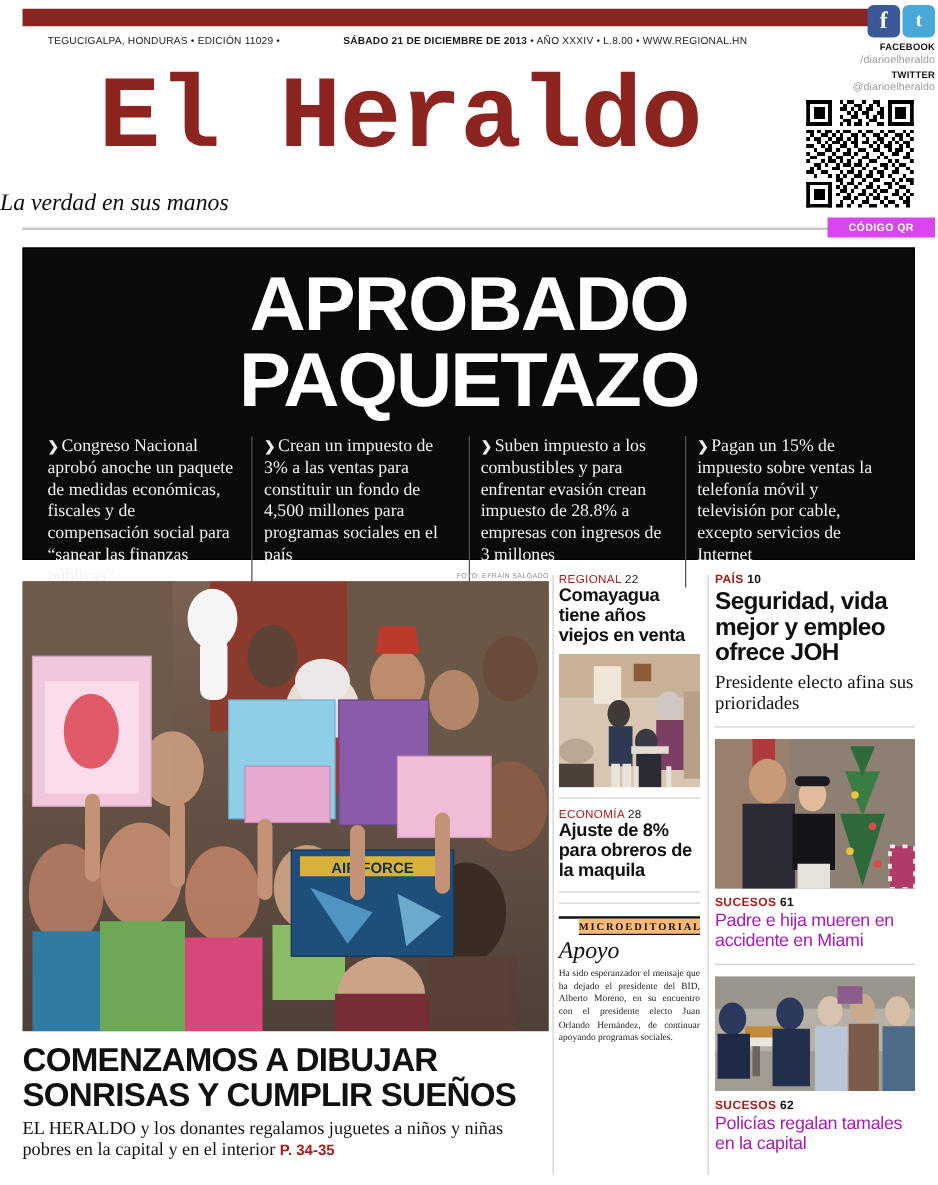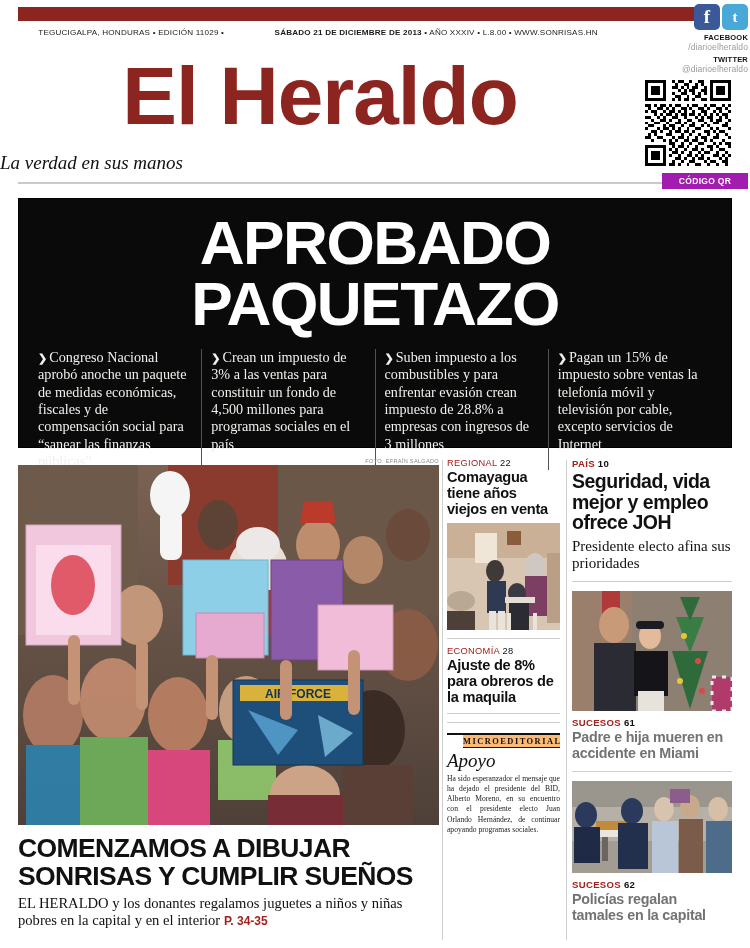--- a/index.html
+++ b/index.html
@@ -9,37 +9,37 @@
   
   .topband{position:absolute;left:18px;top:7px;width:700px;height:14px;background:#8c2420;}
 
   
   .dateline{position:absolute;left:18px;top:28px;width:600px;text-align:center;
             font-size:8.1px;letter-spacing:.2px;color:#1a1a1a;white-space:nowrap;}
   .dateline b{font-weight:bold;padding-left:48px;}
 
   
   .masthead{position:absolute;left:0;top:55px;width:640px;text-align:center;}
-  .masthead .logo{font-family:Liberation Sans, sans-serif;font-weight:bold;font-size:82px;
+  .masthead .logo{font-family:Liberation Mono, monospace;font-weight:bold;font-size:82px;
        color:#8c2420;letter-spacing:-1px;line-height:1;}
   .tagline{position:absolute;left:0;top:152px;width:640px;text-align:left;
        font-family:"Liberation Serif",serif;font-style:italic;font-size:19px;color:#111;}
   .rule-thin{position:absolute;left:18px;top:182px;width:700px;height:2px;background:#c9c9c9;}
 
   
   .social{position:absolute;left:645px;top:4px;width:103px;}
   .sicons{display:flex;justify-content:flex-end;gap:2px;}
   .sq{width:26px;height:26px;border-radius:5px;display:flex;align-items:center;justify-content:center;
       color:#fff;font-family:"Liberation Serif",serif;font-weight:bold;font-size:19px;}
   .fb{background:#3b5998;}
   .tw{background:#4aa8d8;font-size:15px;}
   .slabel{text-align:right;font-size:7.5px;font-weight:bold;color:#111;margin-top:3px;letter-spacing:.2px;}
   .shandle{text-align:right;font-size:8.5px;color:#9a9a9a;letter-spacing:.1px;}
   .qr{margin:6px 0 0 auto;width:86px;height:86px;}
-  .qrlabel{margin:3px 0 0 auto;width:86px;background:#a21caf;color:#fff;font-size:8.5px;font-weight:bold;
+  .qrlabel{margin:3px 0 0 auto;width:86px;background:#d946ef;color:#fff;font-size:8.5px;font-weight:bold;
            text-align:center;padding:3px 0;letter-spacing:.3px;}
 
   
   .leadbox{position:absolute;left:18px;top:198px;width:714px;height:250px;background:#0a0a0a;
            border:1px solid #000;box-sizing:border-box;}
   .leadhead{text-align:center;color:#fff;font-weight:bold;font-size:61px;line-height:1;
             padding-top:14px;letter-spacing:-1.5px;transform:scaleX(1.02);transform-origin:center;}
   .bullets{display:flex;margin-top:14px;padding:0 10px;}
   .bcol{flex:1;padding:0 9px;color:#f2f0ec;font-family:"Liberation Serif",serif;font-size:14.2px;
         line-height:1.22;position:relative;}
@@ -81,32 +81,32 @@
      line-height:1.1;margin:3px 0 2px;color:#111;}
   .microbody{font-family:"Liberation Serif",serif;font-size:7.6px;line-height:1.33;text-align:justify;color:#1a1a1a;}
 
   
   .rkicker{font-size:9.6px;font-weight:bold;color:#a3201c;letter-spacing:.3px;margin-bottom:2px;}
   .rkicker .num{color:#111;}
   .rtitle{font-weight:bold;font-size:19.5px;line-height:1.06;letter-spacing:-.5px;color:#111;}
   .rsub{font-family:"Liberation Serif",serif;font-size:15px;line-height:1.15;margin-top:5px;color:#111;}
   .rthumb{width:160px;height:120px;margin-top:9px;overflow:hidden;}
   .rthumb svg{display:block;width:100%;height:100%;}
-  .rtitle2{font-weight:bold;font-size:14.3px;line-height:1.1;letter-spacing:-.25px;color:#737373;}
+  .rtitle2{font-weight:normal;font-size:14.3px;line-height:1.1;letter-spacing:-.25px;color:#a21caf;}
   .rhr{height:1px;background:#cfcfcf;margin:9px 0 8px;}
 </style>
 </head>
 <body>
 
 <div class="page">
 
   <div class="topband"></div>
 
   <div class="dateline">
-    <span>TEGUCIGALPA, HONDURAS • EDICIÓN 11029 • </span><b>SÁBADO 21 DE DICIEMBRE DE 2013</b><span> • AÑO XXXIV • L.8.00 • WWW.SONRISAS.HN</span>
+    <span>TEGUCIGALPA, HONDURAS • EDICIÓN 11029 • </span><b>SÁBADO 21 DE DICIEMBRE DE 2013</b><span> • AÑO XXXIV • L.8.00 • WWW.REGIONAL.HN</span>
   </div>
 
   <div class="masthead">
     <div class="logo">El Heraldo</div>
   </div>
   <div class="tagline">La verdad en sus manos</div>
   <div class="rule-thin"></div>
 
   <div class="social">
     <div class="sicons">

